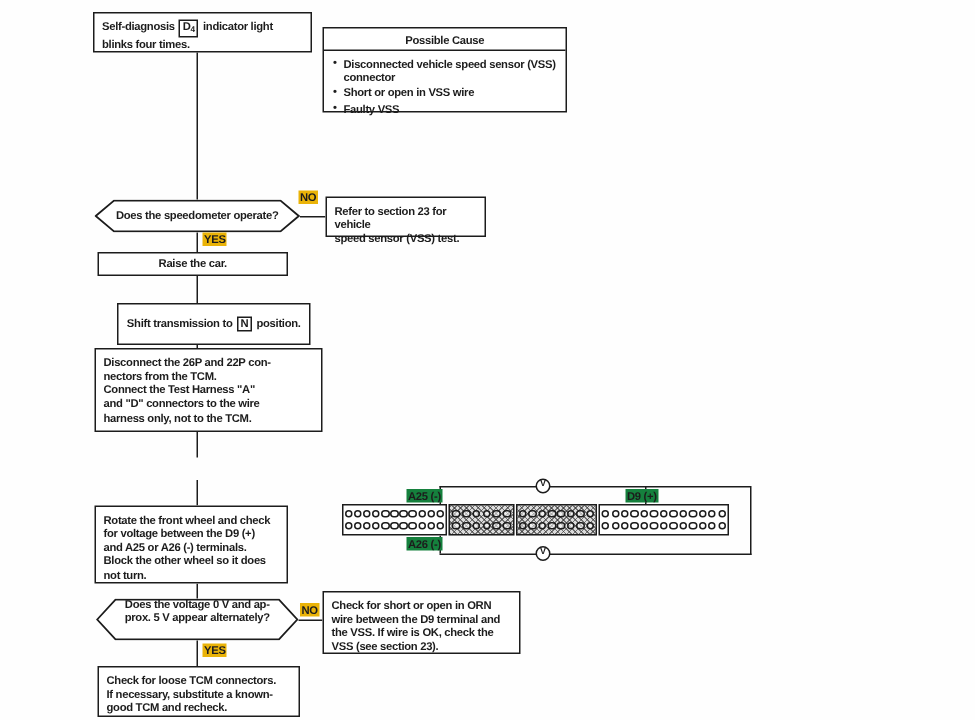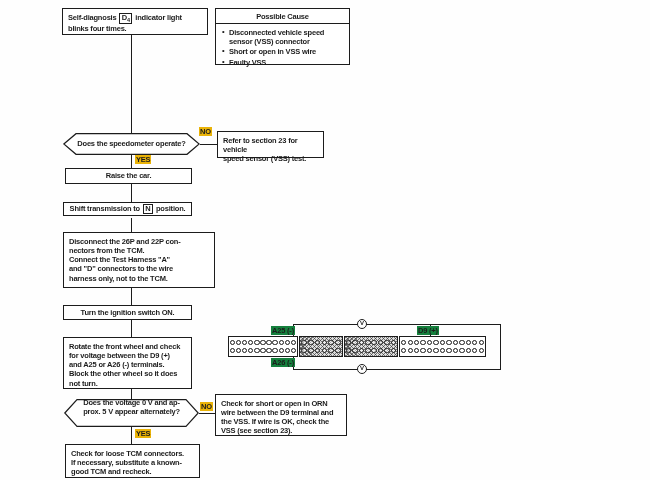--- a/index.html
+++ b/index.html
@@ -63,21 +63,21 @@
 <body>
 
 <div id="stage">
 
   <div class="box" style="left:62px;top:8px;width:146px;height:27px;">
     <span>Self-diagnosis</span>
     <span class="inline-box"><span>D</span><span class="sub">4</span></span>
     <span>indicator light blinks four times.</span>
   </div>
 
-  <div class="box" id="possible-cause" style="left:215px;top:8px;width:135px;height:57px;">
+  <div class="box" id="possible-cause" style="left:215px;top:18px;width:163px;height:57px;">
     <div class="pc-title">Possible Cause</div>
     <ul>
       <li>Disconnected vehicle speed sensor (VSS) connector</li>
       <li>Short or open in VSS wire</li>
       <li>Faulty VSS</li>
     </ul>
   </div>
 
   <div class="line" style="left:131px;top:35px;width:1px;height:98px;"></div>
   <div class="line" style="left:131px;top:155px;width:1px;height:13px;"></div>
@@ -97,35 +97,34 @@
     <div class="hex-text">Does the speedometer operate?</div>
   </div>
   <div class="flow-label" style="left:199px;top:127px;">NO</div>
   <div class="flow-label" style="left:135px;top:155px;">YES</div>
 
   <div class="box pre" style="left:217px;top:131px;width:107px;height:27px;">Refer to section 23 for vehicle
 speed sensor (VSS) test.</div>
 
   <div class="box center-box" style="left:65px;top:168px;width:127px;height:16px;">Raise the car.</div>
 
-  <div class="box center-box" style="left:63px;top:202px;width:129px;height:14px;">
+  <div class="box center-box" style="left:78px;top:202px;width:129px;height:28px;">
     <span>
       <span>Shift transmission to</span>
       <span class="inline-box"><span>N</span></span>
       <span>position.</span>
     </span>
   </div>
 
   <div class="box pre" style="left:63px;top:232px;width:152px;height:56px;">Disconnect the 26P and 22P con-
 nectors from the TCM.
 Connect the Test Harness "A"
 and "D" connectors to the wire
 harness only, not to the TCM.</div>
 
-  <div class="box center-box" style="left:63px;top:305px;width:129px;height:15px;">Turn the ignition switch ON.</div>
 
   <div class="box pre" style="left:63px;top:337px;width:129px;height:52px;">Rotate the front wheel and check
 for voltage between the D9 (+)
 and A25 or A26 (-) terminals.
 Block the other wheel so it does
 not turn.</div>
 
   <div class="hex" style="left:64px;top:399px;width:135px;height:16px;">
     <svg width="135" height="28">
       <polygon points="0.8,14 13,0.7 122,0.7 134.2,14 122,27.3 13,27.3" fill="#ffffff" stroke="#1c1c1c" stroke-width="1.2"></polygon>

